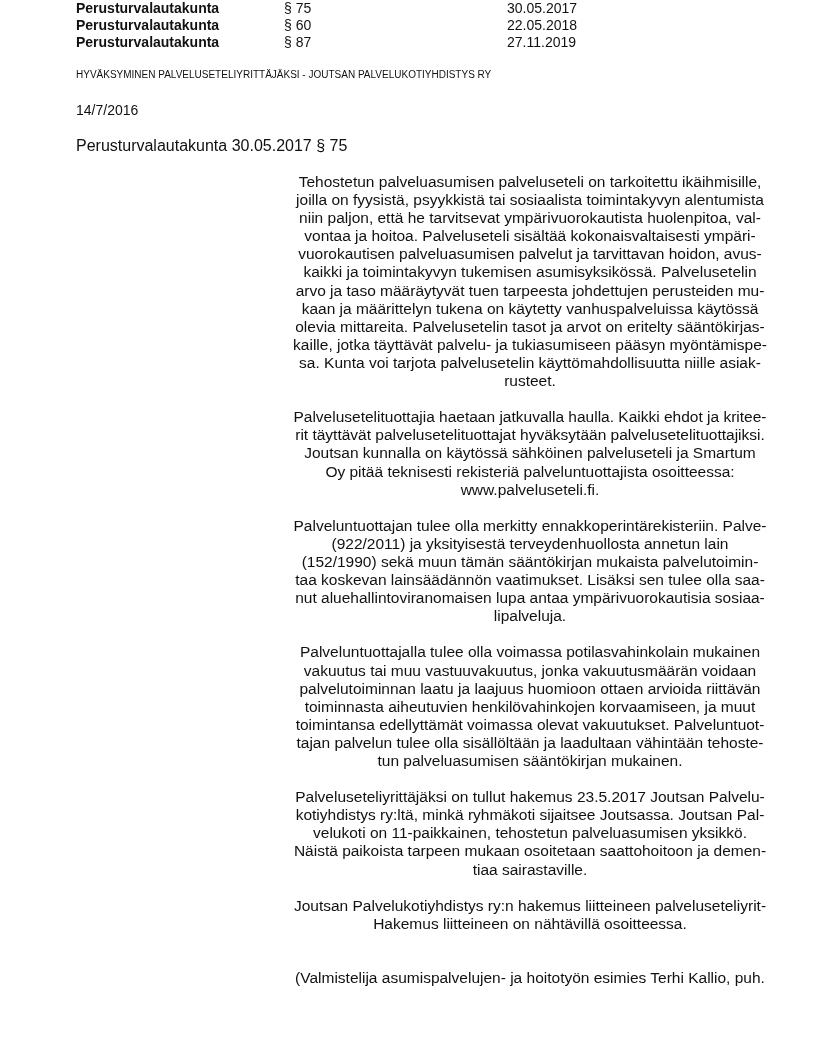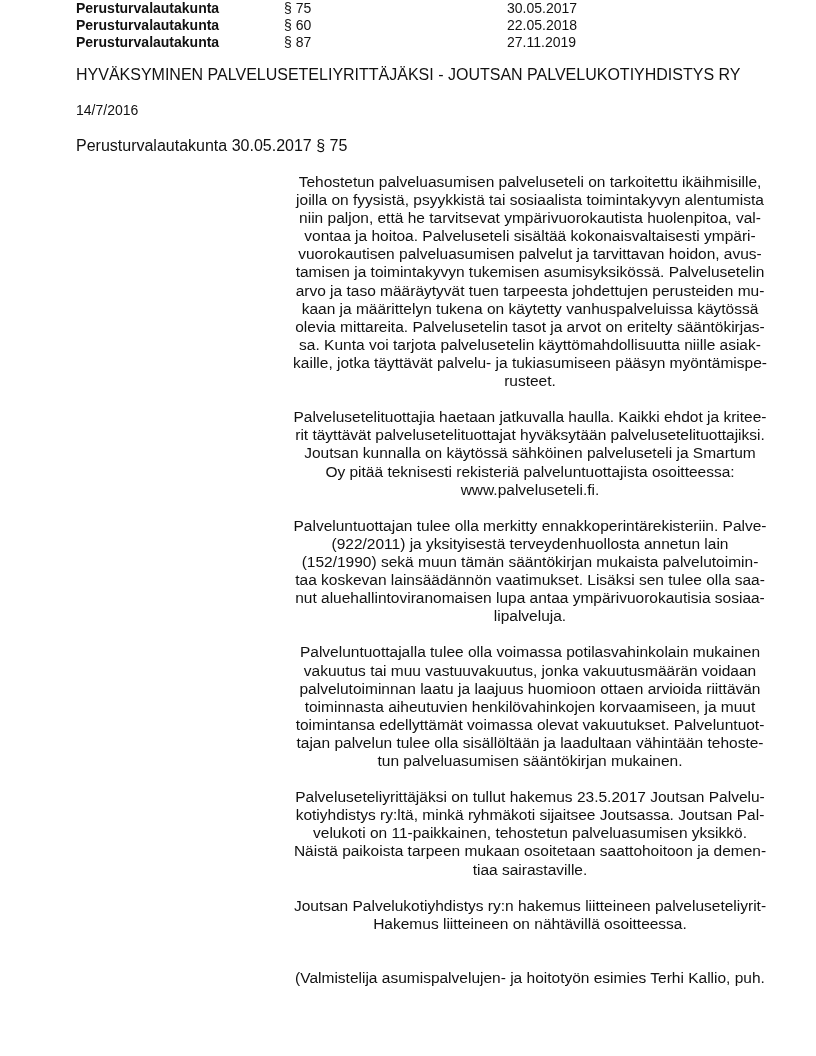--- a/index.html
+++ b/index.html
@@ -3,21 +3,21 @@
 <meta charset="utf-8">
 <style>
   html, body { margin: 0; padding: 0; background: #ffffff; }
   body { width: 816px; height: 1056px; position: relative; overflow: hidden;
          font-family: "Liberation Sans", sans-serif; color: #111111; }
   .hdr-row { position: absolute; left: 76px; font-size: 14px; line-height: 17px; height: 17px; width: 700px; }
   .hdr-row span { position: absolute; top: 0; white-space: nowrap; }
   .hdr-row .c1 { left: 0; font-weight: bold; }
   .hdr-row .c2 { left: 208px; }
   .hdr-row .c3 { left: 431px; }
-  .title { position: absolute; left: 76px; top: 66px; font-size: 16px; line-height: 17px; white-space: nowrap; }
+  .title { position: absolute; left: 76px; top: 66px; font-size: 10px; line-height: 17px; white-space: nowrap; }
   .date { position: absolute; left: 76px; top: 102px; font-size: 14px; line-height: 17px; }
   .meeting { position: absolute; left: 76px; top: 136px; font-size: 16px; line-height: 19px; white-space: nowrap; }
   .body { position: absolute; left: 250px; top: 173px; width: 560px; font-size: 15.5px; line-height: 18.1px; text-align: center; }
   .para { margin: 0 0 18.1px 0; white-space: nowrap; }
   .para .ln { display: block; }
   .para.gap2 { margin-bottom: 36px; }
 </style>
 </head>
 <body>
 
@@ -43,26 +43,26 @@
   <div class="date">14/7/2016</div>
   <div class="meeting">Perusturvalautakunta 30.05.2017 § 75</div>
 
   <div class="body">
     <div class="para">
       <span class="ln">Tehostetun palveluasumisen palveluseteli on tarkoitettu ikäihmisille,</span>
       <span class="ln">joilla on fyysistä, psyykkistä tai sosiaalista toimintakyvyn alentumista</span>
       <span class="ln">niin paljon, että he tarvitsevat ympärivuorokautista huolenpitoa, val-</span>
       <span class="ln">vontaa ja hoitoa. Palveluseteli sisältää kokonaisvaltaisesti ympäri-</span>
       <span class="ln">vuorokautisen palveluasumisen palvelut ja tarvittavan hoidon, avus-</span>
-      <span class="ln">tamisen ja toimintakyvyn tukemisen asumisyksikössä. Palvelusetelin</span>
+      <span class="ln">kaikki ja toimintakyvyn tukemisen asumisyksikössä. Palvelusetelin</span>
       <span class="ln">arvo ja taso määräytyvät tuen tarpeesta johdettujen perusteiden mu-</span>
       <span class="ln">kaan ja määrittelyn tukena on käytetty vanhuspalveluissa käytössä</span>
       <span class="ln">olevia mittareita. Palvelusetelin tasot ja arvot on eritelty sääntökirjas-</span>
+      <span class="ln">kaille, jotka täyttävät palvelu- ja tukiasumiseen pääsyn myöntämispe-</span>
       <span class="ln">sa. Kunta voi tarjota palvelusetelin käyttömahdollisuutta niille asiak-</span>
-      <span class="ln">kaille, jotka täyttävät palvelu- ja tukiasumiseen pääsyn myöntämispe-</span>
       <span class="ln">rusteet.</span>
     </div>
     <div class="para">
       <span class="ln">Palvelusetelituottajia haetaan jatkuvalla haulla. Kaikki ehdot ja kritee-</span>
       <span class="ln">rit täyttävät palvelusetelituottajat hyväksytään palvelusetelituottajiksi.</span>
       <span class="ln">Joutsan kunnalla on käytössä sähköinen palveluseteli ja Smartum</span>
       <span class="ln">Oy pitää teknisesti rekisteriä palveluntuottajista osoitteessa:</span>
       <span class="ln">www.palveluseteli.fi.</span>
     </div>
     <div class="para">

